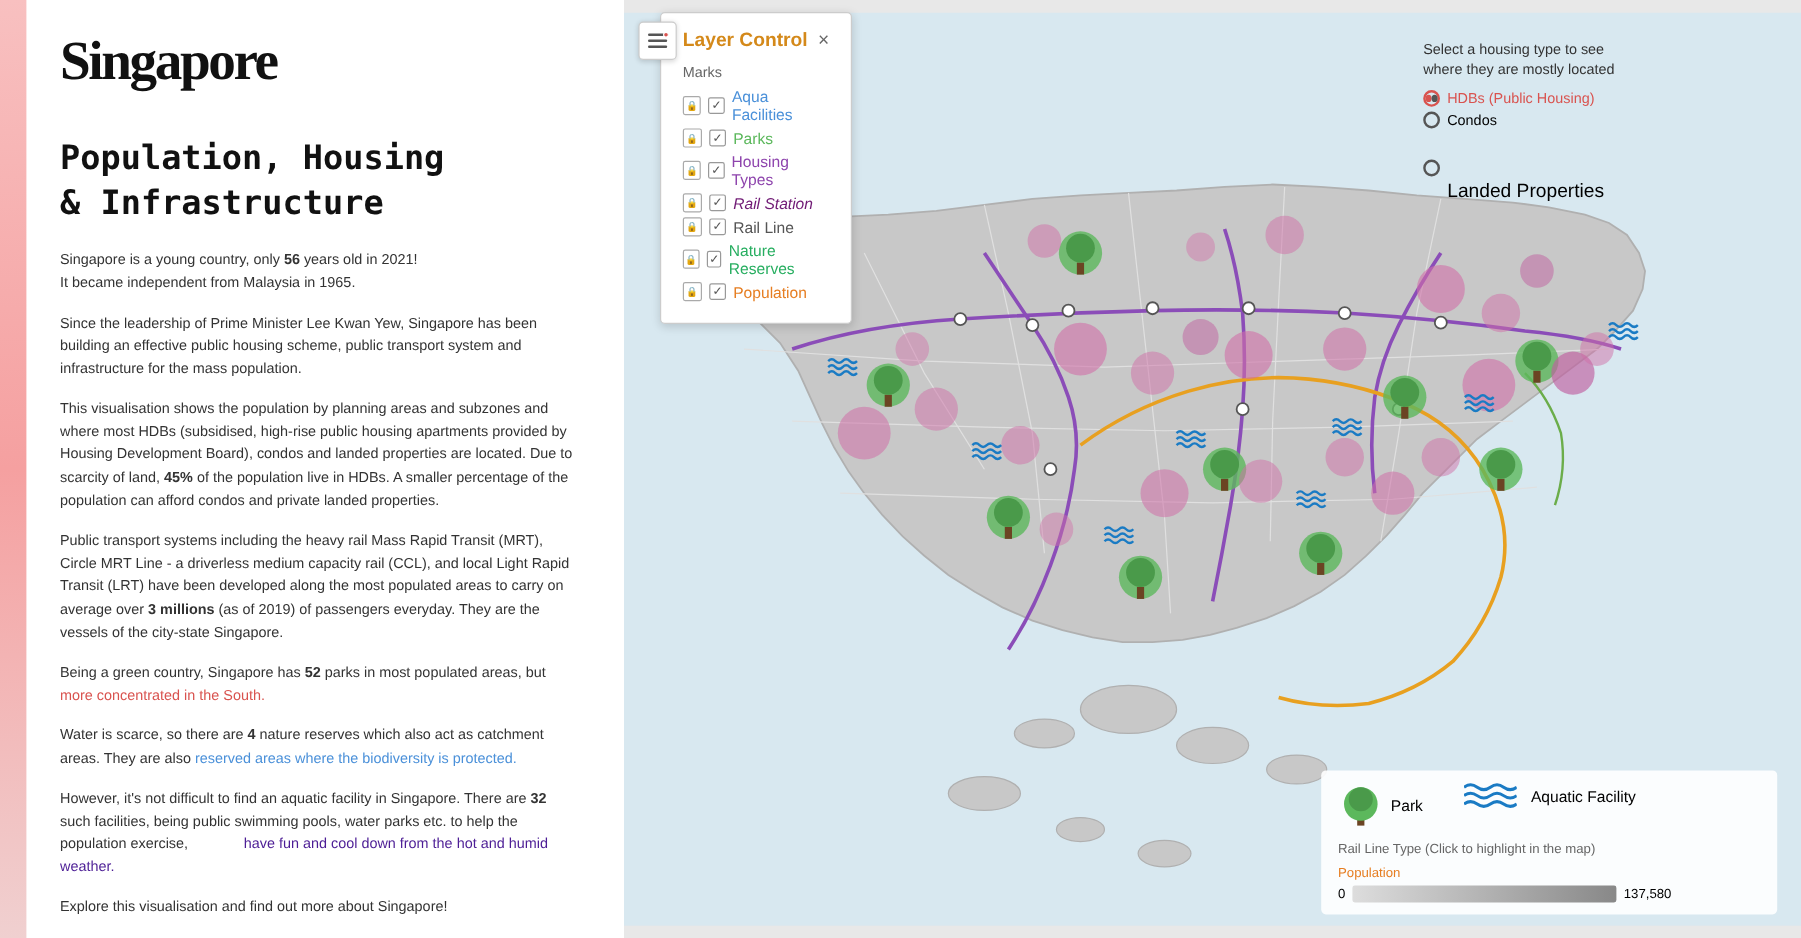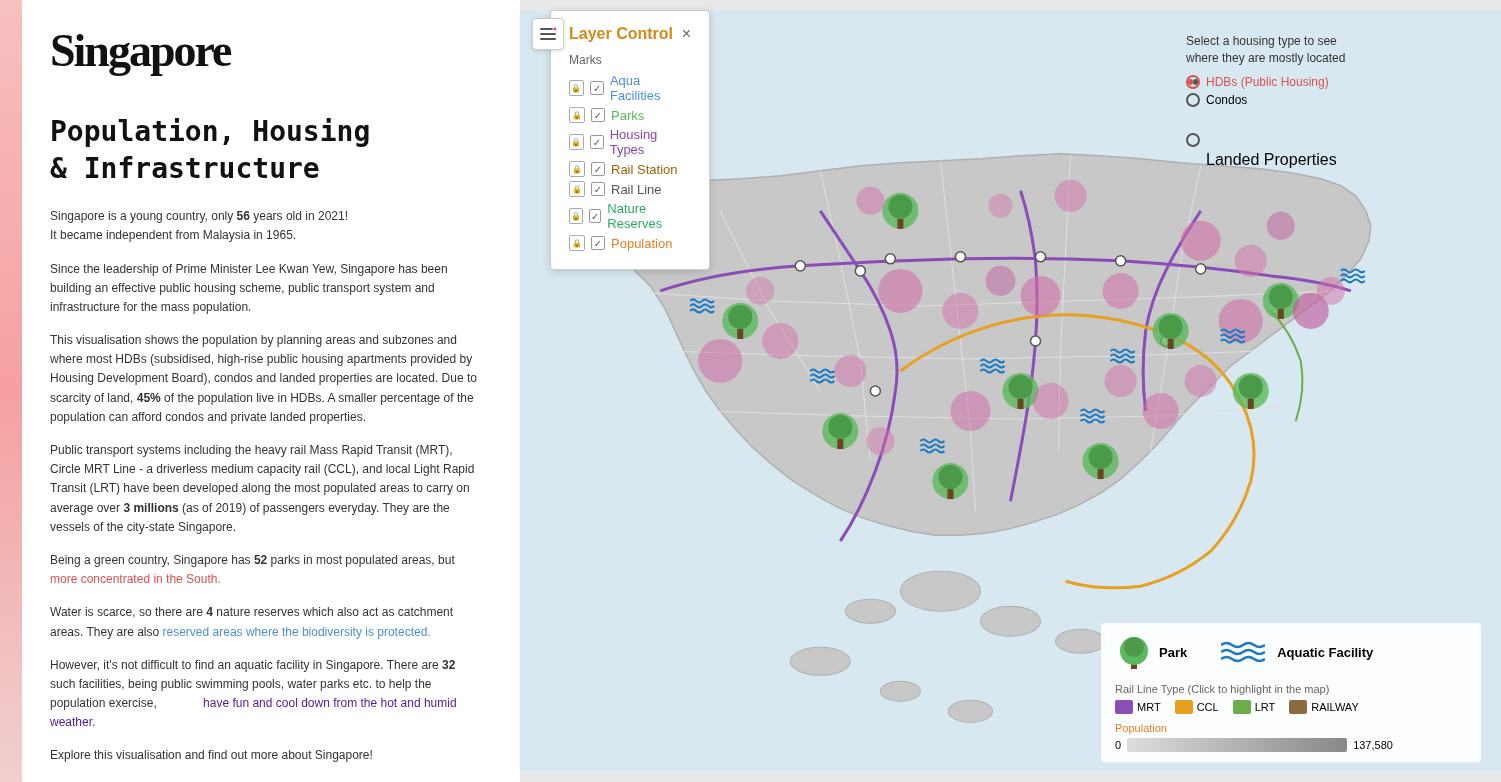--- a/index.html
+++ b/index.html
@@ -139,21 +139,21 @@
       display: flex;
       align-items: center;
       justify-content: center;
       border-radius: 2px;
       font-size: 10px;
       color: #555;
     }
     .layer-name-aqua { color: #4a90d9; }
     .layer-name-parks { color: #5cb85c; }
     .layer-name-housing { color: #8e44ad; }
-    .layer-name-rail { color: #a16207; }
+    .layer-name-rail { color: #701a75; font-style: italic; }
     .layer-name-railline { color: #555; }
     .layer-name-nature { color: #27ae60; }
     .layer-name-population { color: #e67e22; }
 
     
     .layers-toggle {
       position: absolute;
       top: 18px;
       left: 12px;
       background: white;
@@ -217,24 +217,23 @@
       bottom: 20px;
       right: 20px;
       background: rgba(255,255,255,0.9);
       padding: 10px 14px;
       border-radius: 4px;
       z-index: 5;
       min-width: 380px;
     }
     .park-aqua-row {
       display: flex;
-      align-items: center;
+      align-items: flex-start;
       gap: 14px;
       margin-bottom: 12px;
-      font-weight: bold;
     }
     .park-icon {
       display: flex;
       align-items: center;
       gap: 6px;
       font-size: 13px;
     }
     .wave-icon {
       display: flex;
       flex-direction: column;
@@ -601,38 +600,20 @@
             <path d="M0,11 Q5.5,7 11,11 Q16.5,15 22,11 Q27.5,7 33,11 Q38.5,15 44,11" fill="none" stroke="#1a7bc4" stroke-width="2.5"></path>
             <path d="M0,18 Q5.5,14 11,18 Q16.5,22 22,18 Q27.5,14 33,18 Q38.5,22 44,18" fill="none" stroke="#1a7bc4" stroke-width="2.5"></path>
           </svg>
         </div>
         <span style="font-size:13px;">Aquatic Facility</span>
       </div>
     </div>
 
     <div class="rail-section">
       <div class="rail-title">Rail Line Type (Click to highlight in the map)</div>
-      <div class="rail-items">
-        <div class="rail-item">
-          <div class="rail-swatch" style="background:#8B4DB8;"></div>
-          <span>MRT</span>
-        </div>
-        <div class="rail-item">
-          <div class="rail-swatch" style="background:#E8A020;"></div>
-          <span>CCL</span>
-        </div>
-        <div class="rail-item">
-          <div class="rail-swatch" style="background:#6BAD4A;"></div>
-          <span>LRT</span>
-        </div>
-        <div class="rail-item">
-          <div class="rail-swatch" style="background:#8B6B3D;"></div>
-          <span>RAILWAY</span>
-        </div>
-      </div>
     </div>
 
     <div class="pop-section">
       <div class="pop-title">Population</div>
       <div class="pop-bar-row">
         <span>0</span>
         <div class="pop-bar"></div>
         <span>137,580</span>
       </div>
     </div>

